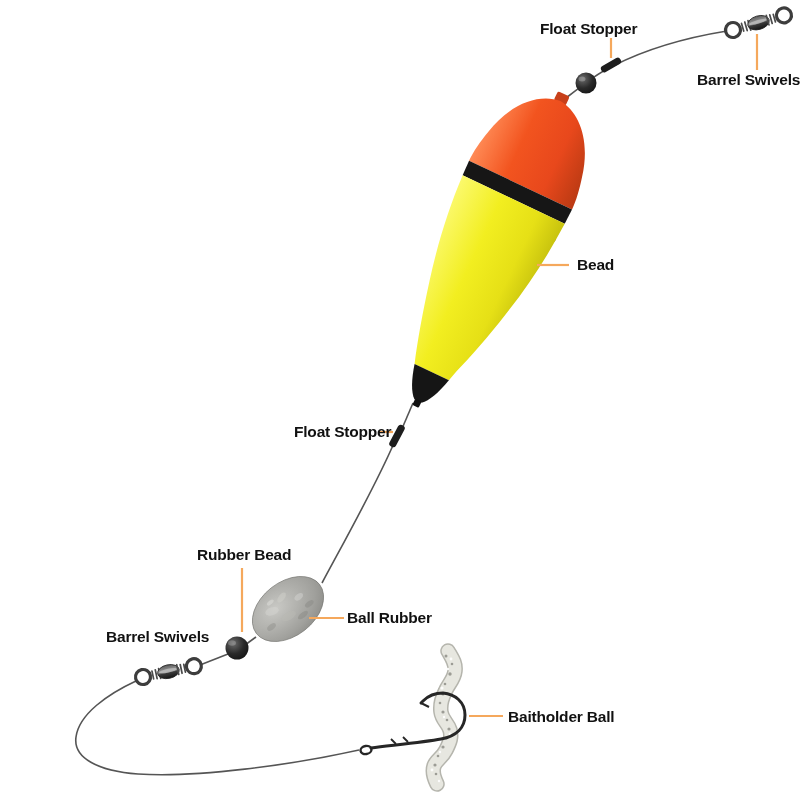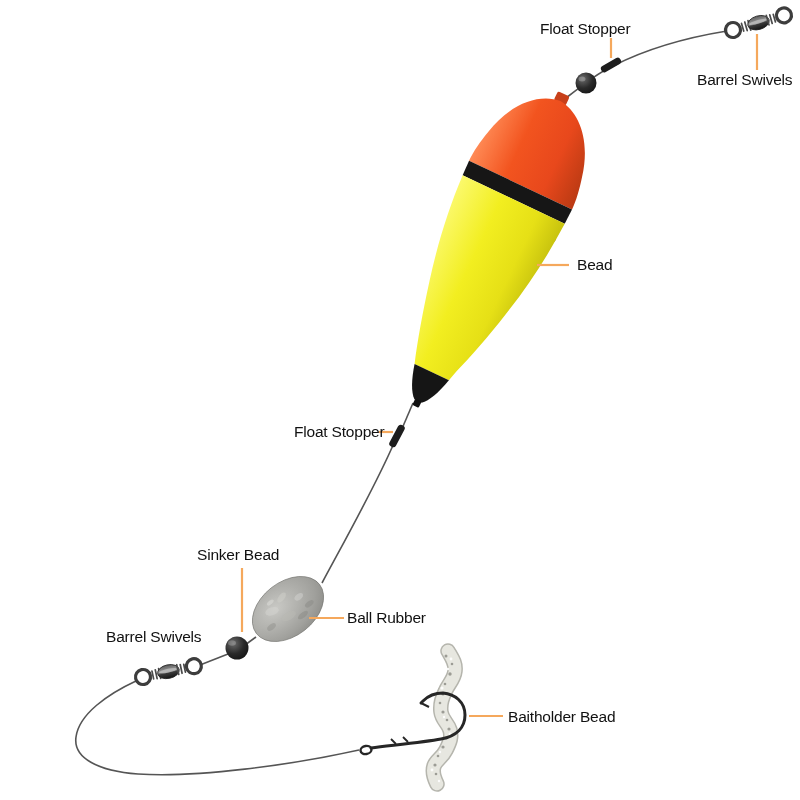--- a/index.html
+++ b/index.html
@@ -9,21 +9,21 @@
     --c-line:#555555;
     --c-black-part:#1a1a1a;
   }
   html,body{margin:0;padding:0;background:var(--c-bg);}
   .stage{
     position:relative;width:800px;height:800px;background:var(--c-bg);
     font-family:"Liberation Sans","DejaVu Sans",sans-serif;overflow:hidden;
   }
   .stage svg{position:absolute;left:0;top:0;}
   .label{
-    position:absolute;font-size:15.5px;font-weight:400;color:var(--c-text);
+    position:absolute;font-size:15.5px;font-weight:700;color:var(--c-text);
     letter-spacing:-0.2px;white-space:nowrap;line-height:1;
   }
   .ring{fill:none;stroke:#3d3d3d;stroke-width:3.2;}
   .coil{stroke:#4a4a4a;stroke-width:1.7;fill:none;stroke-linecap:round;}
   .barrel{stroke:#1f1f1f;stroke-width:0.8;}
   .mainline{fill:none;stroke:var(--c-line);stroke-width:1.6;}
   .leader{stroke:var(--c-leader);stroke-width:2.2;}
   .stopper{fill:#1d1d1d;}
   .hookwire{fill:none;stroke:#262626;stroke-width:3;stroke-linecap:round;}
 </style>
@@ -176,17 +176,17 @@
     <line class="leader" x1="242" y1="568" x2="242" y2="632"></line>
     <line class="leader" x1="309" y1="618" x2="344" y2="618"></line>
     <line class="leader" x1="469" y1="716" x2="503" y2="716"></line>
   </g>
 </svg>
 
   <div class="label" style="left:540px;top:21px;">Float Stopper</div>
   <div class="label" style="left:697px;top:72px;">Barrel Swivels</div>
   <div class="label" style="left:577px;top:257px;">Bead</div>
   <div class="label" style="left:294px;top:424px;">Float Stopper</div>
-  <div class="label" style="left:197px;top:547px;">Sinker Bead</div>
+  <div class="label" style="left:197px;top:547px;">Rubber Bead</div>
   <div class="label" style="left:347px;top:610px;">Ball Rubber</div>
   <div class="label" style="left:106px;top:629px;">Barrel Swivels</div>
-  <div class="label" style="left:508px;top:709px;">Baitholder Bead</div>
+  <div class="label" style="left:508px;top:709px;">Baitholder Ball</div>
 </div>
 
 </body></html>

